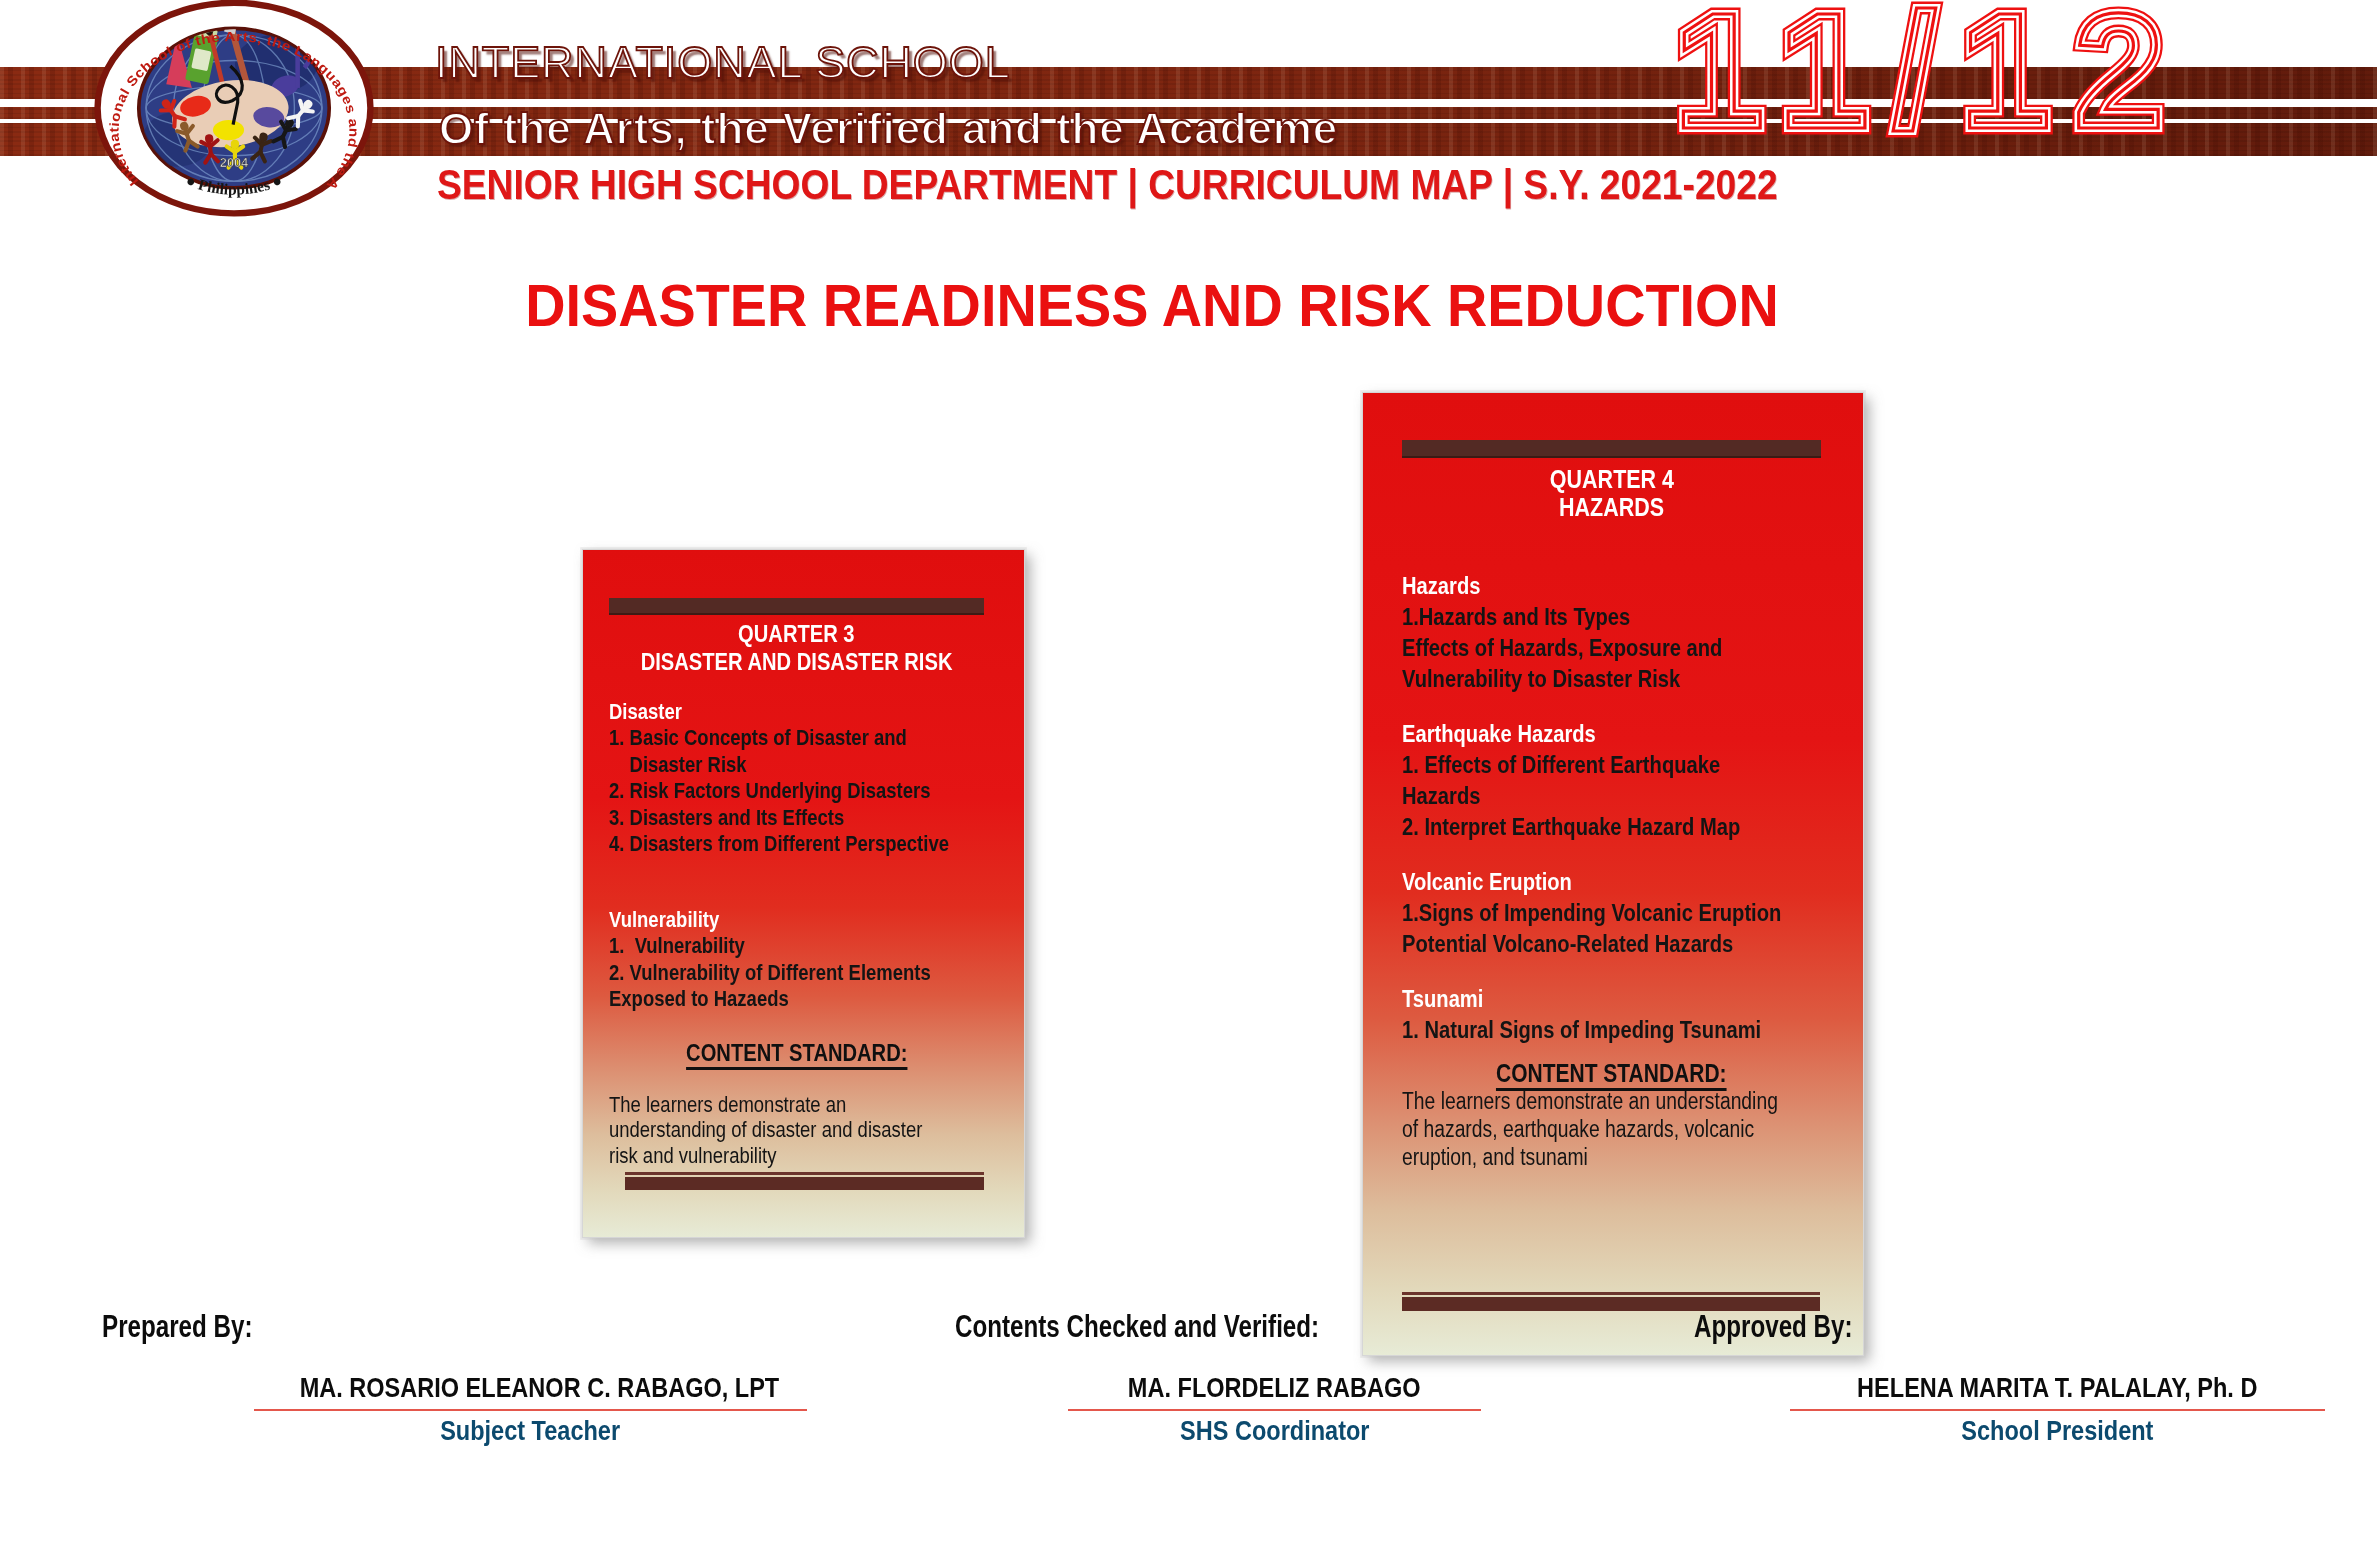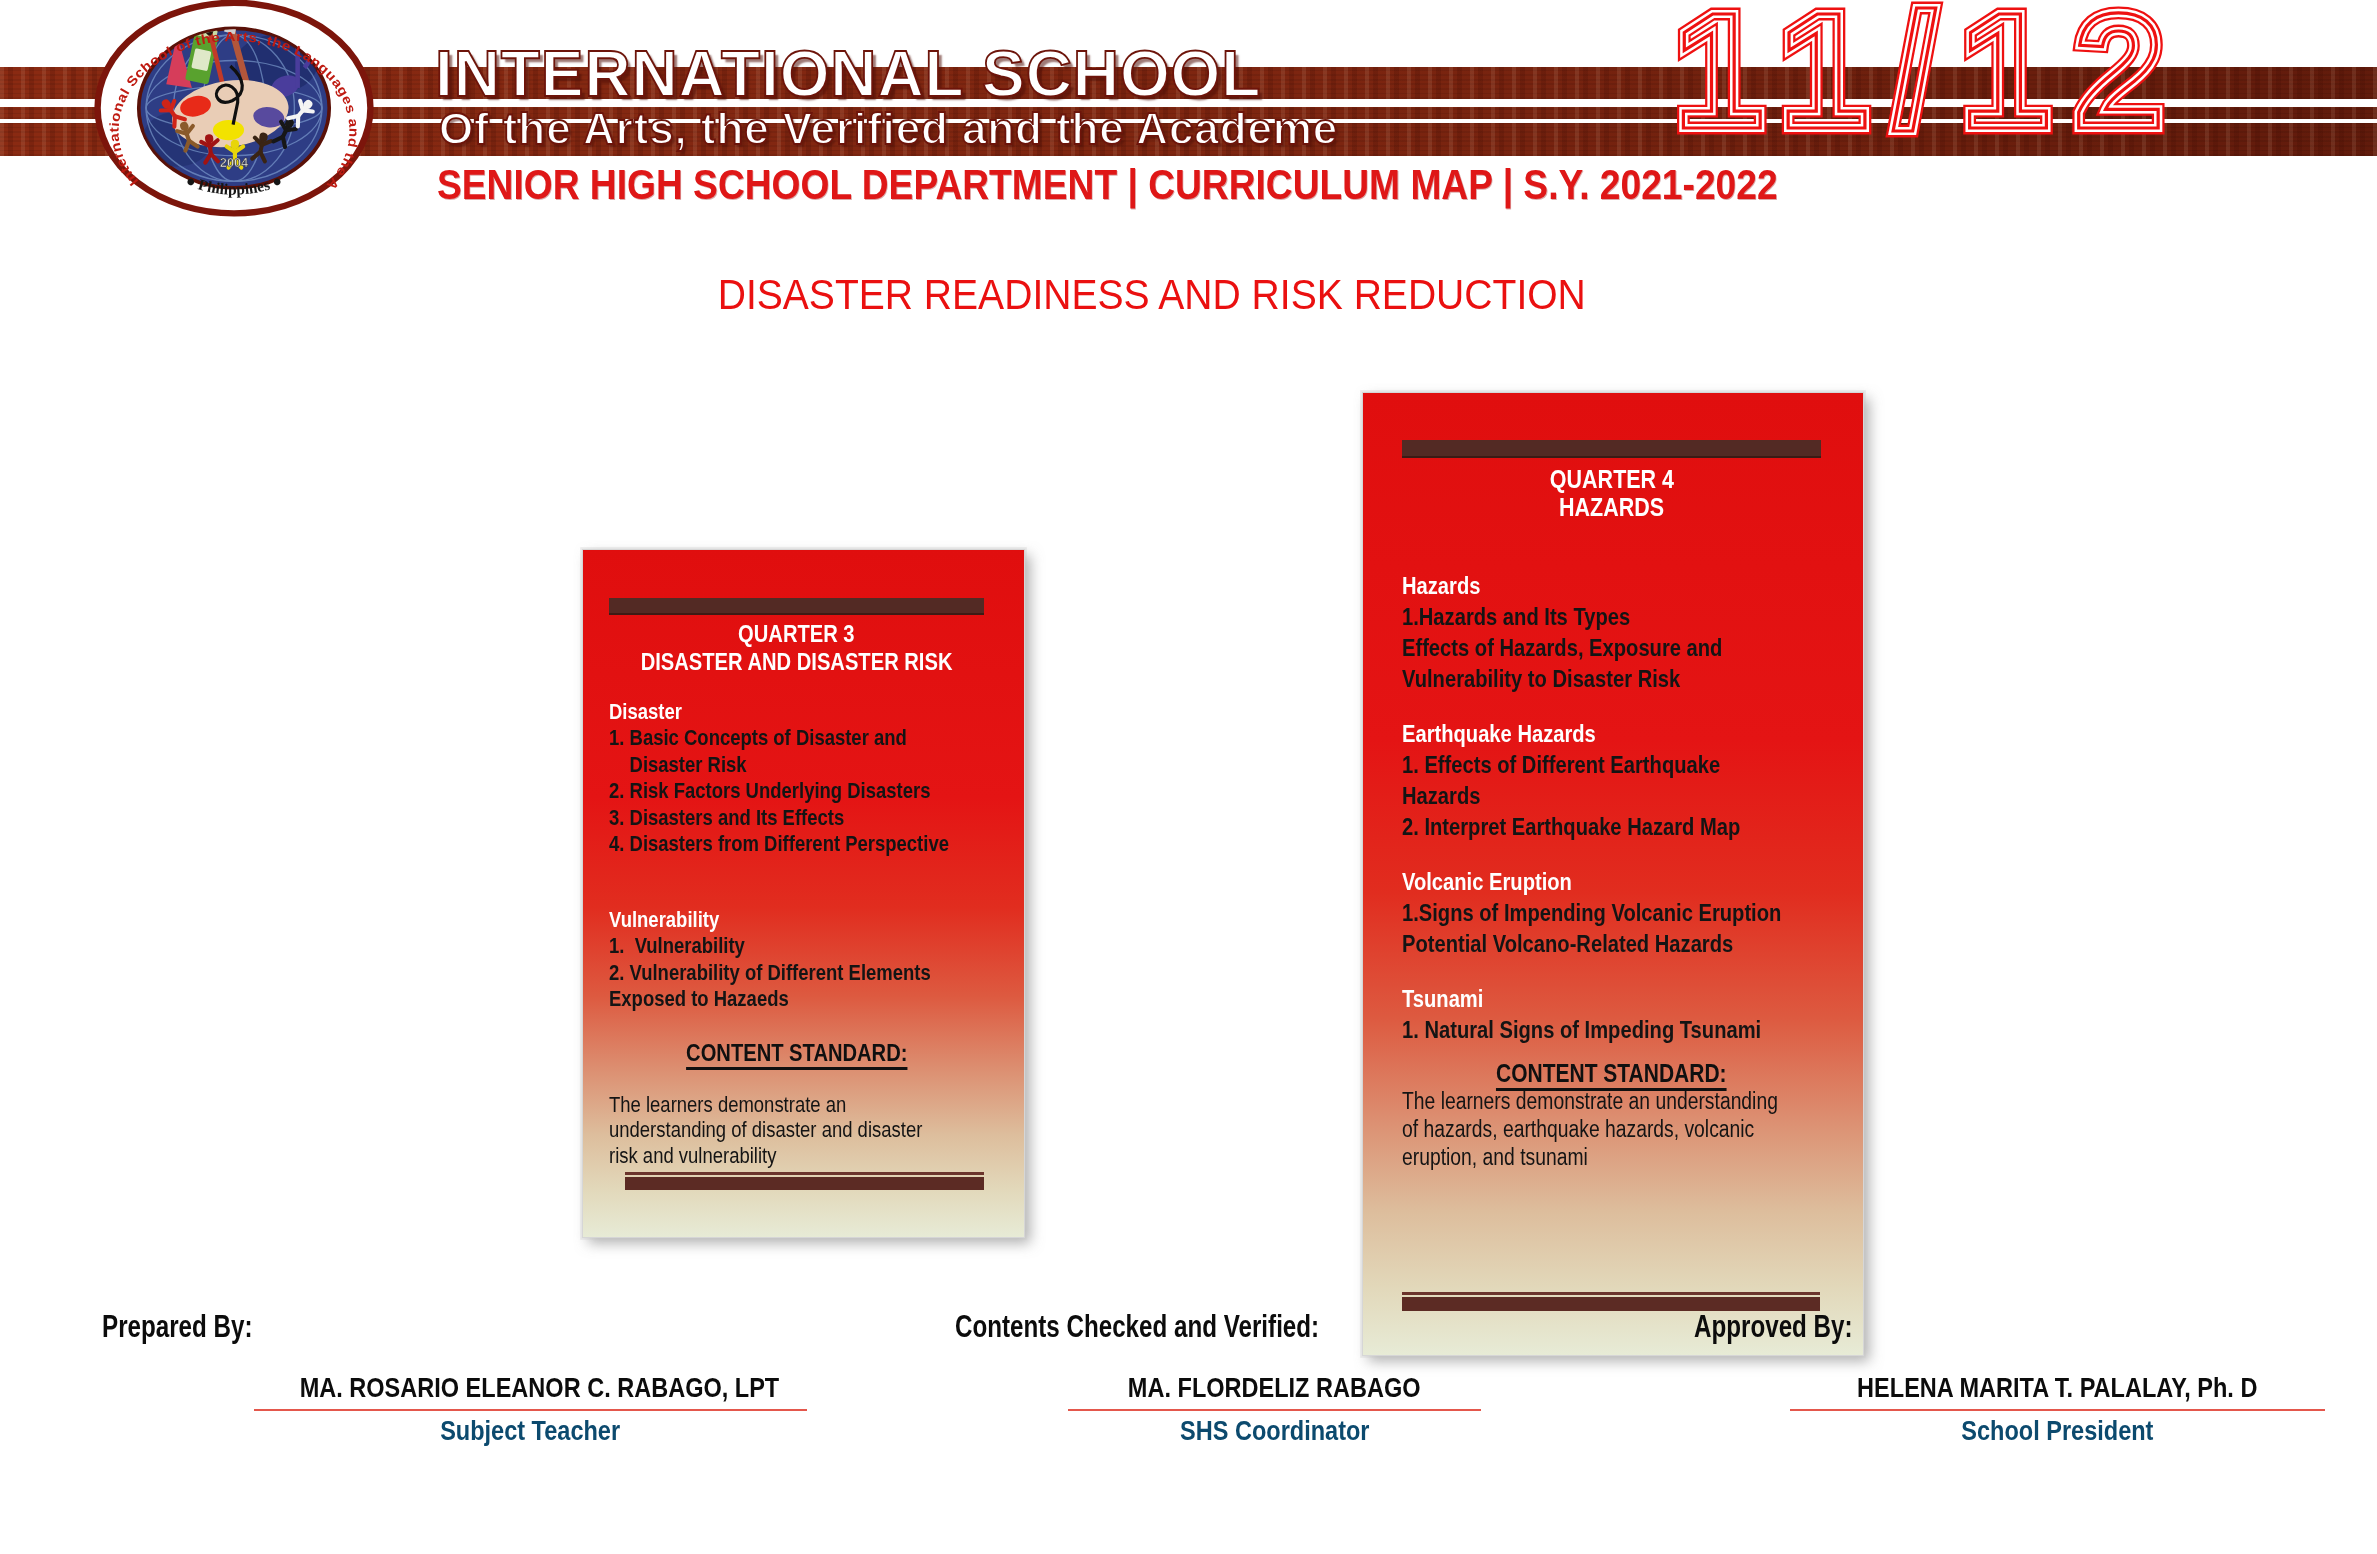--- a/index.html
+++ b/index.html
@@ -12,21 +12,21 @@
     background-image:
       repeating-linear-gradient(90deg, rgba(255,220,190,.10) 0 3.7px, rgba(0,0,0,0) 3.7px 8.2px, rgba(60,8,0,.18) 8.2px 12.8px, rgba(0,0,0,0) 12.8px 21px),
       repeating-linear-gradient(0deg, rgba(0,0,0,.08) 0 1.8px, rgba(0,0,0,0) 1.8px 4.6px),
       linear-gradient(90deg, rgba(30,2,0,0) 0%, rgba(30,2,0,.12) 55%, rgba(30,2,0,.38) 100%);}
   .stripe-a{top:67px;height:32px;}
   .stripe-b{top:107px;height:12px;}
   .stripe-c{top:123px;height:33px;}
 
   
   .school-name{position:absolute;left:435px;top:37px;z-index:3;
-    font-size:64px;font-weight:bold;letter-spacing:0.9px;color:#ffffff;
+    font-size:45px;font-weight:normal;letter-spacing:0.9px;color:#ffffff;
     -webkit-text-stroke:1.8px #6d140a;
     text-shadow:3.7px 3.7px 1.8px rgba(80,15,8,.55);white-space:nowrap;}
   .school-subtitle{position:absolute;left:439px;top:104px;z-index:3;
     font-size:44px;font-weight:bold;letter-spacing:0.9px;color:#ffffff;
     -webkit-text-stroke:1.8px #6d140a;
     text-shadow:2.7px 2.7px 1.8px rgba(80,15,8,.5);white-space:nowrap;}
   .dept-line{position:absolute;left:437px;top:161px;z-index:3;
     font-size:42px;font-weight:bold;color:#df1717;white-space:nowrap;
     text-shadow:0.9px 0.9px 0 rgba(150,10,10,.35);}
   .dept-line .nw{transform:scaleX(.885);}
@@ -38,21 +38,21 @@
   
   .grade{position:absolute;left:1673px;top:-11px;z-index:2;height:219px;width:567px;}
   .grade span{position:absolute;left:0;top:0;font-size:165px;line-height:1;font-weight:bold;
     letter-spacing:22px;color:transparent;white-space:nowrap;}
   .grade .g1{-webkit-text-stroke:12.8px #ee1111;}
   .grade .g2{-webkit-text-stroke:8.2px #ffffff;}
   .grade .g3{-webkit-text-stroke:3.2px #ee1111;}
 
   
   .page-title{position:absolute;left:475px;top:271px;width:1353px;z-index:3;
-    text-align:center;font-size:42px;font-weight:normal;color:#ea1010;white-space:nowrap;}
+    text-align:center;font-size:60px;font-weight:bold;color:#ea1010;white-space:nowrap;}
   .page-title .t{display:inline-block;transform:scaleX(.93);transform-origin:50% 50%;}
 
   
   .card{position:absolute;box-sizing:border-box;z-index:3;
     border:0.9px solid #d6d6d6;
     box-shadow:0 0 0 1.8px rgba(200,200,200,.35), 5.5px 6.4px 12.8px rgba(110,110,110,.55);
     background:linear-gradient(180deg,
       #e00e0e 0%, #e41414 36%, #e12d1f 52%, #dd5a40 65%,
       #dc9173 76%, #ddbd9c 85%, #e2d8ba 93%, #e7ebd6 100%);
     color:#111;}

